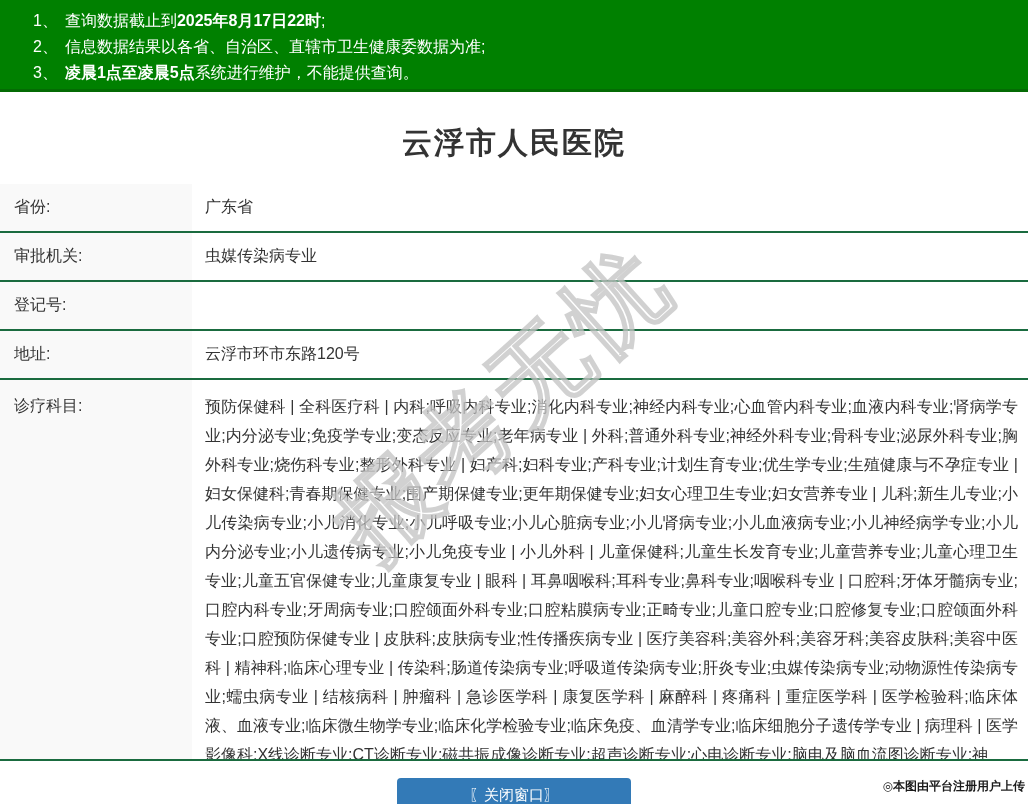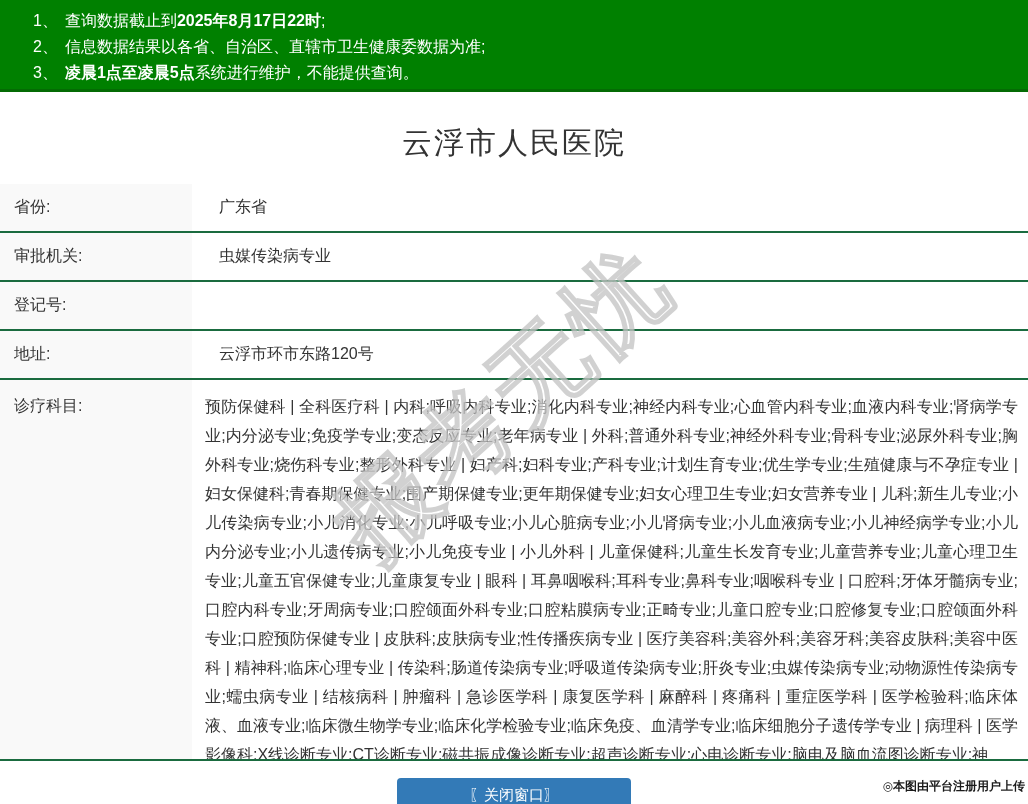--- a/index.html
+++ b/index.html
@@ -8,31 +8,31 @@
   .page { position:relative; width:1028px; height:804px; overflow:hidden; }
 
   
   .notice-bar { background:#008000; border-bottom:3px solid #046b04;
     padding:8px 0 6px 30px; height:92px; }
   .notice { color:#fff; font-size:16px; line-height:26px; white-space:nowrap; }
   .notice .num { margin-right:7px; }
   .notice b { font-weight:bold; }
 
   
-  .page-title { text-align:center; font-size:30px; font-weight:400; color:#333;
+  .page-title { text-align:center; font-size:30px; font-weight:700; color:#333;
     margin:31px 0 20px 0; letter-spacing:2px; }
 
   
   .info-table { width:1028px; }
   .row { display:flex; align-items:stretch; border-bottom:2px solid #1a6b3f; }
   .row .label { width:192px; background:#f9f9f9; color:#333; font-size:16px;
     padding:13px 10px 13px 14px; display:flex; align-items:center; }
   .row .value { flex:1; color:#333; font-size:16px; padding:13px 10px 13px 13px;
     display:flex; align-items:center; }
-  .row-short { min-height:49px;gap:14px; }
+  .row-short { min-height:49px; }
   .row-last { height:381px; }
   .row-last .label { align-items:flex-start; padding-top:16px; }
   .row-last .value { display:block; line-height:29px; padding-top:12px;
     overflow:hidden; text-align:justify; }
 
   
   .watermark { position:absolute; left:505px; top:405px; z-index:5;
     transform:translate(-50%,-50%) rotate(-42deg);
     font-size:96px; font-weight:bold; letter-spacing:6px; white-space:nowrap;
     color:rgba(255,255,255,0.38);

